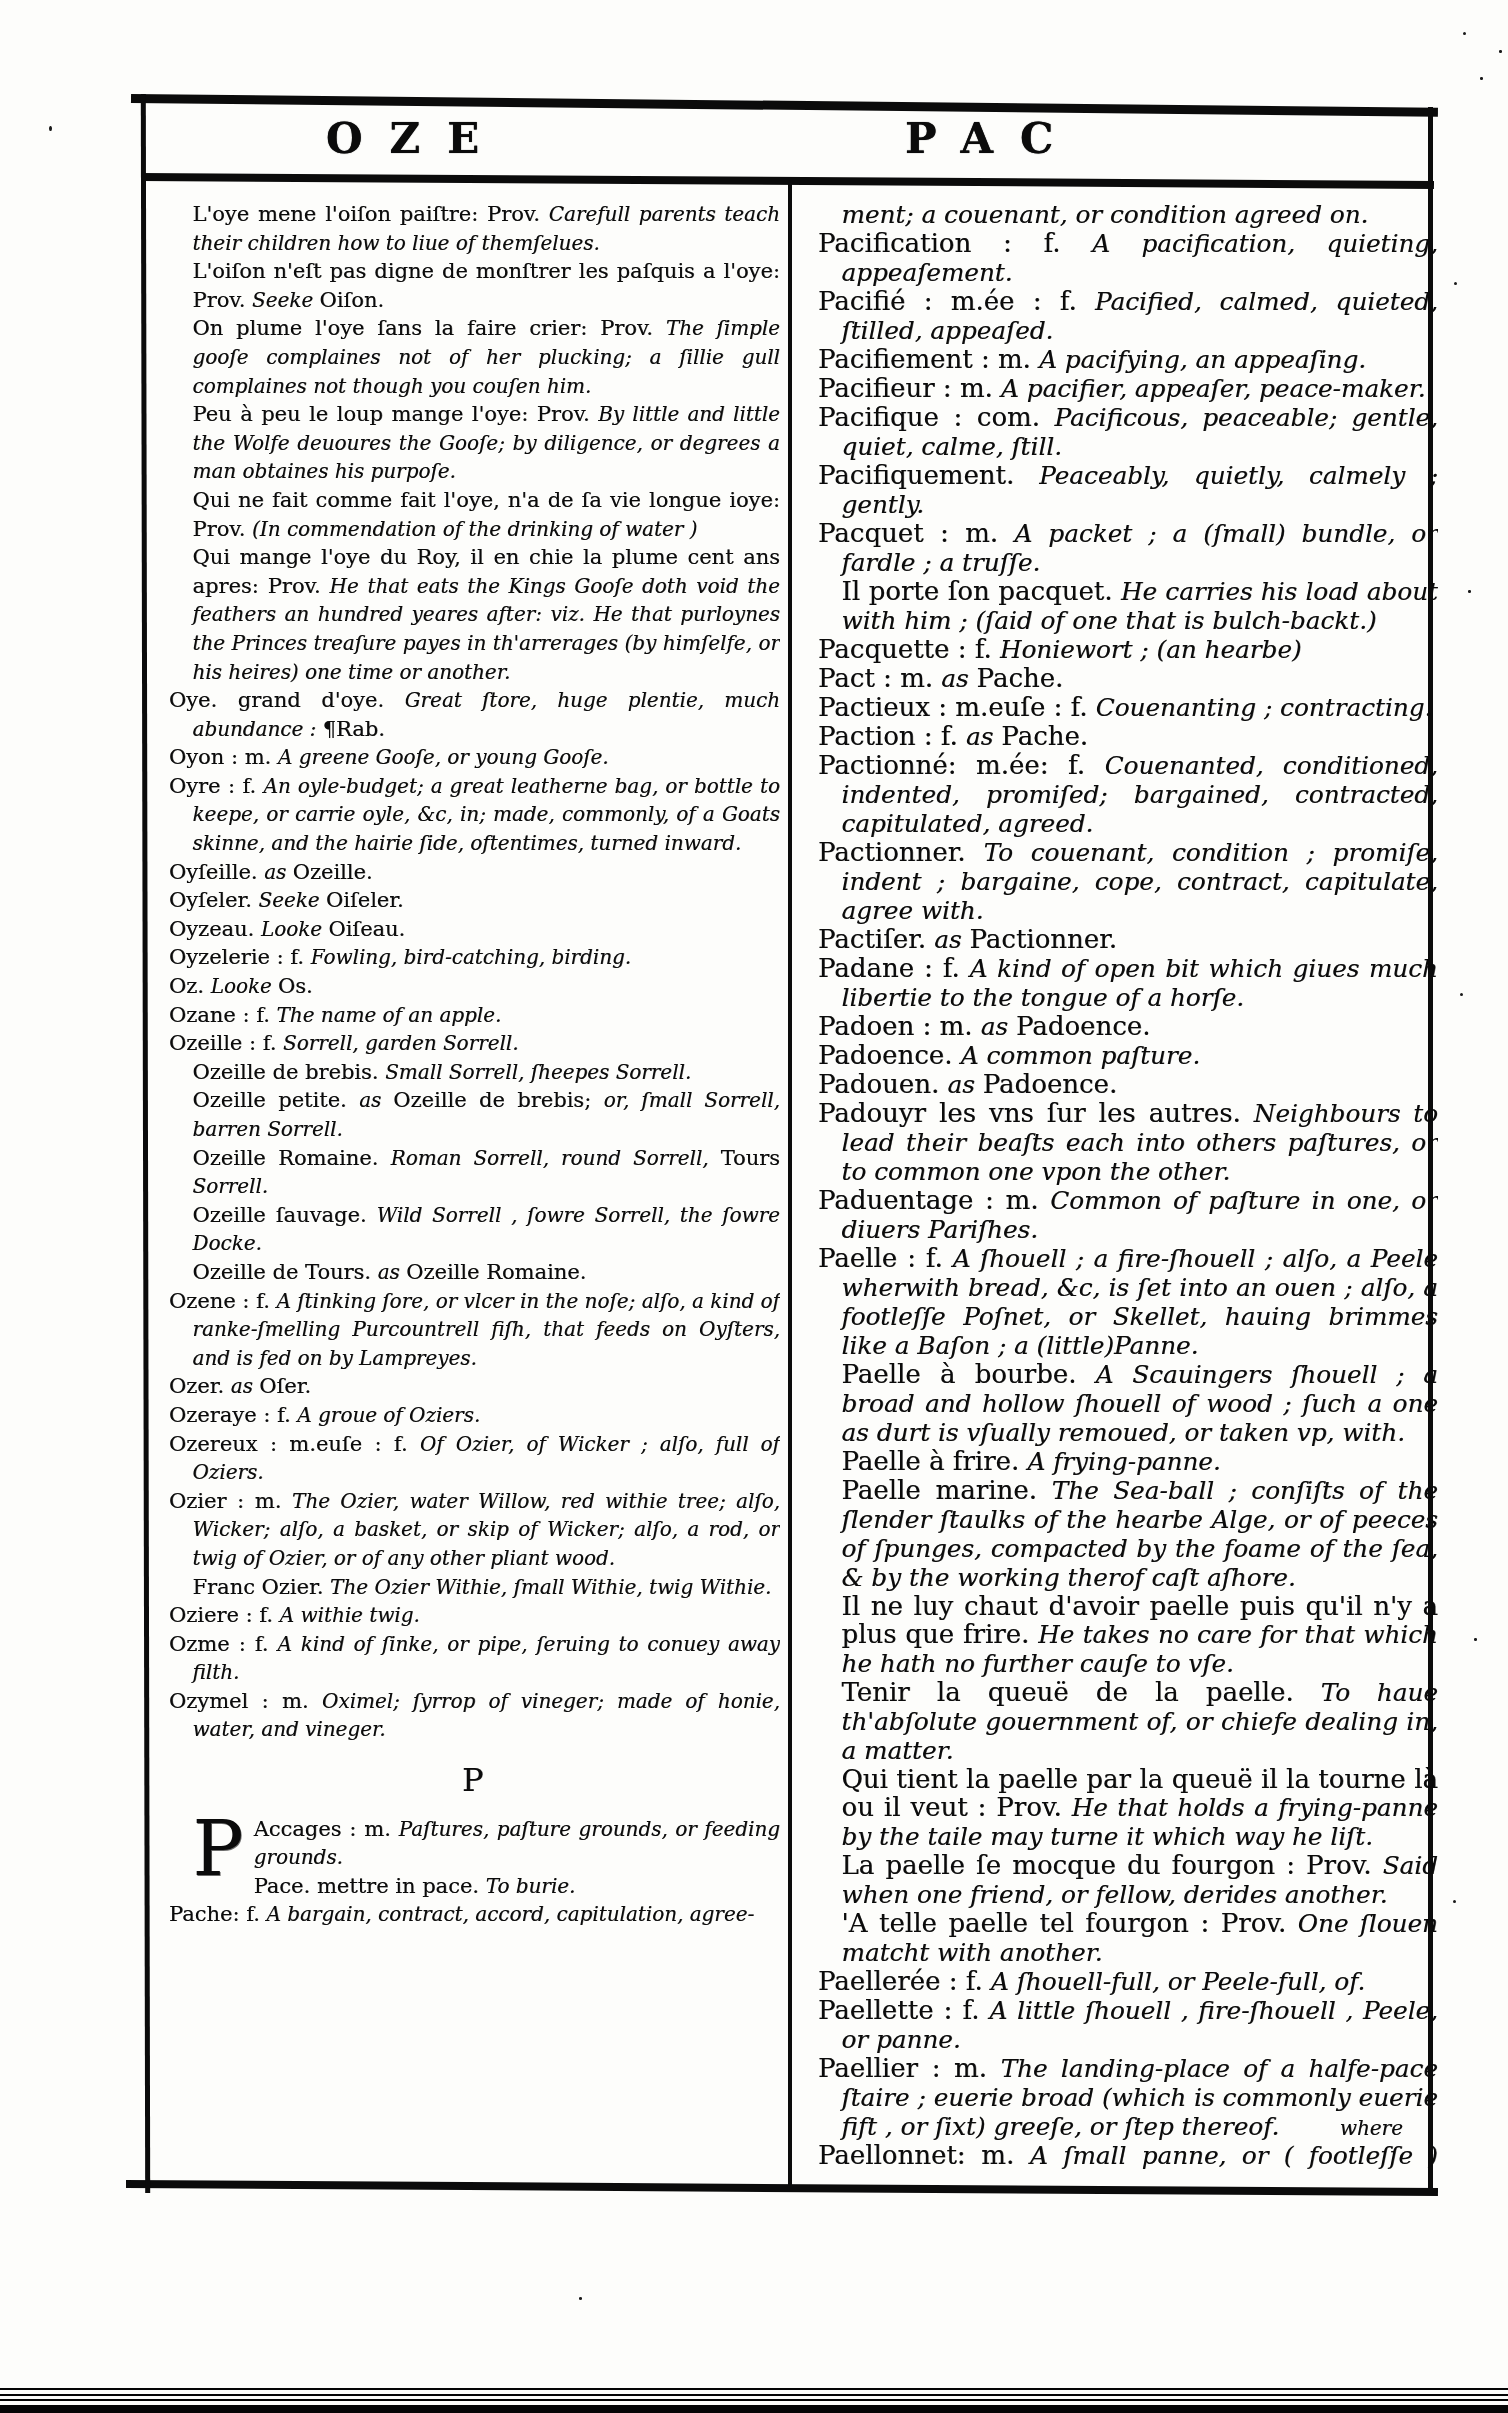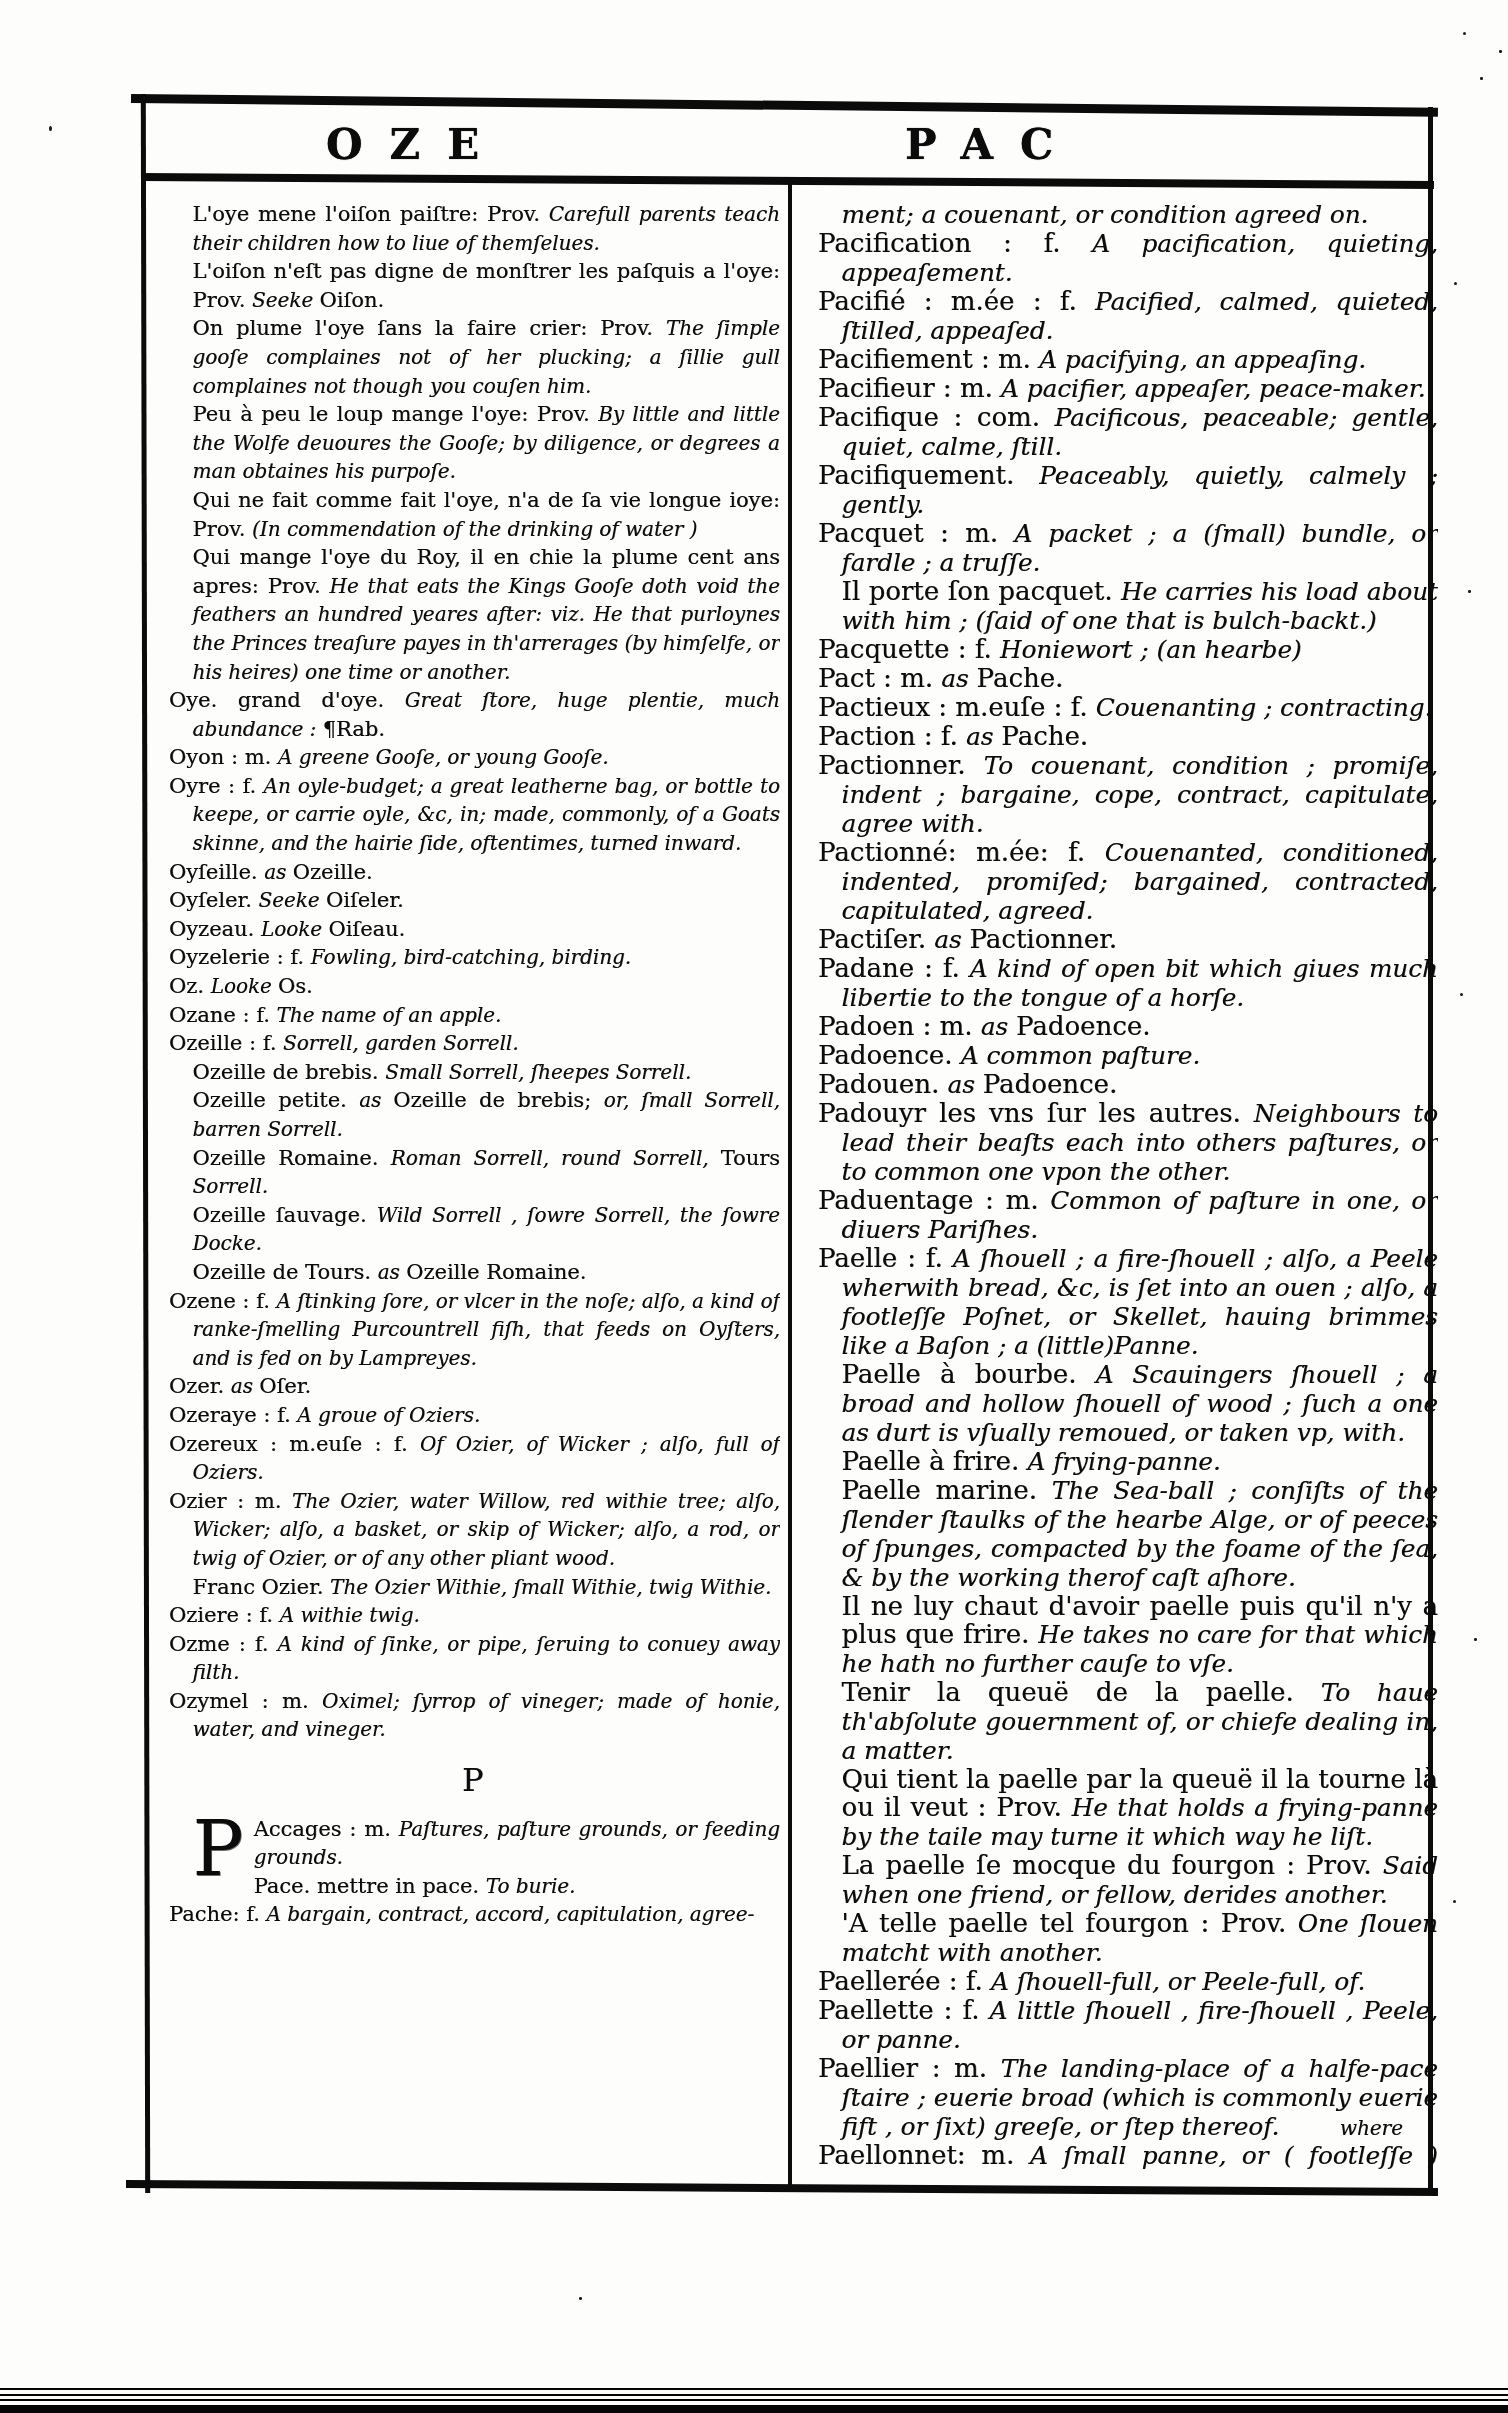--- a/index.html
+++ b/index.html
@@ -10,21 +10,21 @@
   }
   .frame-line{position:absolute;background:#0b0b0b;}
   #rule-top{left:131px;top:94px;width:1307px;height:9.2px;transform:rotate(0.6deg);transform-origin:left center;}
   #rule-mid{left:141px;top:173px;width:1293px;height:7.6px;transform:rotate(0.35deg);transform-origin:left center;}
   #rule-bottom{left:126px;top:2180px;width:1312px;height:8.4px;transform:rotate(0.35deg);transform-origin:left center;}
   #border-left{left:143px;top:94px;width:5px;height:2099px;transform:rotate(-0.12deg);}
   #border-right{left:1428px;top:107px;width:5px;height:2084px;}
   #divider{left:788px;top:180px;width:4.2px;height:2009px;}
 
   .hdr{
-    position:absolute;top:120px;font-size:42px;font-weight:bold;
+    position:absolute;top:114px;font-size:42px;font-weight:bold;
     letter-spacing:27px;color:#0b0b0b;text-shadow:0 0 0.8px #0b0b0b;
   }
   #hdr-left{left:326px;}
   #hdr-right{left:905px;}
 
   .col{position:absolute;top:200px;overflow:hidden;}
   #col-left{left:169px;width:611px;height:1972px;font-size:21px;line-height:28.6px;}
   #col-right{left:818px;width:620px;height:1972px;font-size:26px;line-height:28px;}
   .col p{margin:0;text-align:justify;text-shadow:0.4px 0.3px 0 rgba(11,11,11,0.55);}
   .col p.entry{text-indent:-23.5px;padding-left:23.5px;}
@@ -108,22 +108,22 @@
     <p class="entry"><span class="ro">Pacifiement : m. </span><span class="it">A pacifying, an appeaſing.</span></p>
     <p class="entry"><span class="ro">Pacifieur : m. </span><span class="it">A pacifier, appeaſer, peace-maker.</span></p>
     <p class="entry"><span class="ro">Pacifique : com. </span><span class="it">Pacificous, peaceable; gentle, quiet, calme, ſtill.</span></p>
     <p class="entry"><span class="ro">Pacifiquement. </span><span class="it">Peaceably, quietly, calmely ; gently.</span></p>
     <p class="entry"><span class="ro">Pacquet : m. </span><span class="it">A packet ; a (ſmall) bundle, or fardle ; a truſſe.</span></p>
     <p class="sub"><span class="ro">Il porte ſon pacquet. </span><span class="it">He carries his load about with him ; (ſaid of one that is bulch-backt.)</span></p>
     <p class="entry"><span class="ro">Pacquette : f. </span><span class="it">Honiewort ; (an hearbe)</span></p>
     <p class="entry"><span class="ro">Pact : m. </span><span class="it">as </span><span class="ro">Pache.</span></p>
     <p class="entry"><span class="ro">Pactieux : m.euſe : f. </span><span class="it">Couenanting ; contracting.</span></p>
     <p class="entry"><span class="ro">Paction : f. </span><span class="it">as </span><span class="ro">Pache.</span></p>
+    <p class="entry"><span class="ro">Pactionné: m.ée: f. </span><span class="it">Couenanted, conditioned, indented, promiſed; bargained, contracted, capitulated, agreed.</span></p>
     <p class="entry"><span class="ro">Pactionner. </span><span class="it">To couenant, condition ; promiſe, indent ; bargaine, cope, contract, capitulate, agree with.</span></p>
-    <p class="entry"><span class="ro">Pactionné: m.ée: f. </span><span class="it">Couenanted, conditioned, indented, promiſed; bargained, contracted, capitulated, agreed.</span></p>
     <p class="entry"><span class="ro">Pactiſer. </span><span class="it">as </span><span class="ro">Pactionner.</span></p>
     <p class="entry"><span class="ro">Padane : f. </span><span class="it">A kind of open bit which giues much libertie to the tongue of a horſe.</span></p>
     <p class="entry"><span class="ro">Padoen : m. </span><span class="it">as </span><span class="ro">Padoence.</span></p>
     <p class="entry"><span class="ro">Padoence. </span><span class="it">A common paſture.</span></p>
     <p class="entry"><span class="ro">Padouen. </span><span class="it">as </span><span class="ro">Padoence.</span></p>
     <p class="entry"><span class="ro">Padouyr les vns ſur les autres. </span><span class="it">Neighbours to lead their beaſts each into others paſtures, or to common one vpon the other.</span></p>
     <p class="entry"><span class="ro">Paduentage : m. </span><span class="it">Common of paſture in one, or diuers Pariſhes.</span></p>
     <p class="entry"><span class="ro">Paelle : f. </span><span class="it">A ſhouell ; a fire-ſhouell ; alſo, a Peele wherwith bread, &amp;c, is ſet into an ouen ; alſo, a footleſſe Poſnet, or Skellet, hauing brimmes like a Baſon ; a (little)Panne.</span></p>
     <p class="sub"><span class="ro">Paelle à bourbe. </span><span class="it">A Scauingers ſhouell ; a broad and hollow ſhouell of wood ; ſuch a one as durt is vſually remoued, or taken vp, with.</span></p>
     <p class="sub"><span class="ro">Paelle à frire. </span><span class="it">A frying-panne.</span></p>

